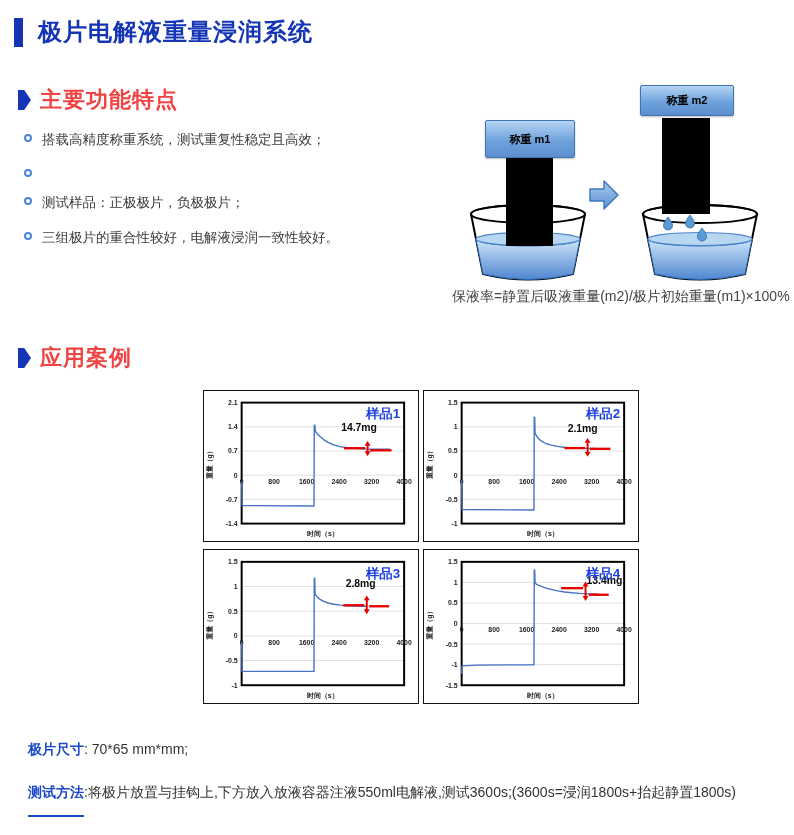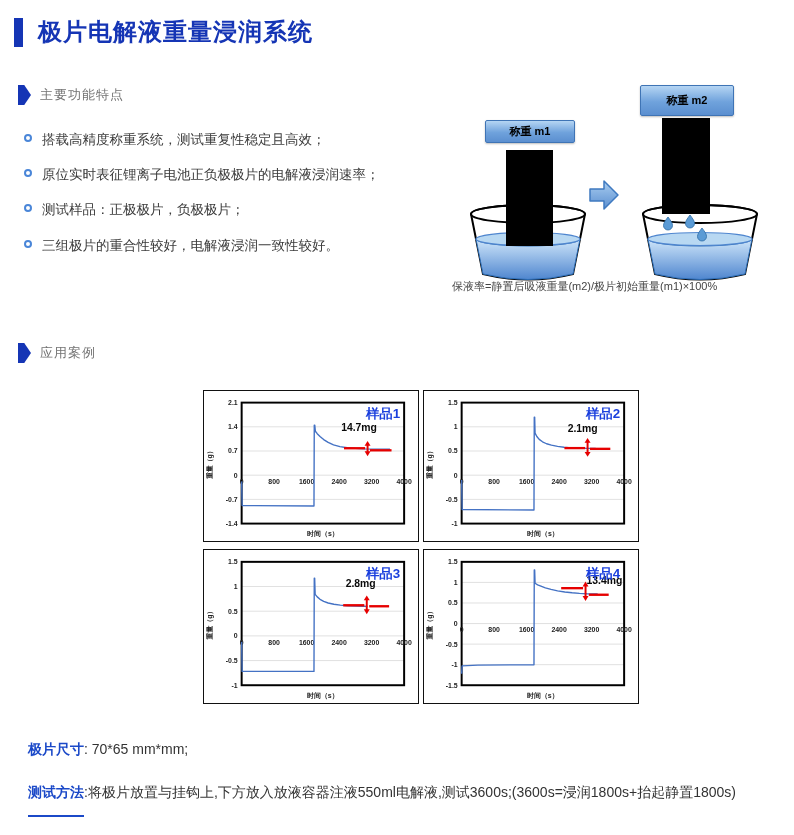--- a/index.html
+++ b/index.html
@@ -11,39 +11,39 @@
   .title-block { position:absolute; left:14px; top:16px; display:flex; align-items:center; }
   .title-bar { width:9px; height:29px; background:#1535b5; margin-right:15px; }
   h1.page-title { font-size:24px; font-weight:700; color:#1535b5; letter-spacing:1px; }
 
   
   .section-head { position:absolute; display:flex; align-items:center; }
   .sh-features { left:18px; top:85px; }
   .sh-cases { left:18px; top:343px;justify-content:flex-end; }
   .flag-marker { width:13px; height:20px; background:#1535b5; margin-right:9px;
                  clip-path:polygon(0 0,48% 0,100% 50%,48% 100%,0 100%); }
-  .section-head span { font-size:13px; font-weight:400; color:#737373; letter-spacing:1px; }
+  .section-head span { font-size:22px; font-weight:700; color:#ef4444; letter-spacing:1px; }
 
   
   .features { position:absolute; left:24px; top:131px; width:420px; list-style:none; }
   .features li { display:flex; margin-bottom:17px; font-size:13.5px; color:#3a3a3a; line-height:1.35; }
   .bullet-ring { flex:0 0 auto; width:8px; height:8px; border:2px solid #4a86d8; border-radius:50%;
                  margin:3px 10px 0 0; background:transparent; }
 
   
   .diagram { position:absolute; left:440px; top:75px; width:354px; height:235px; }
   .diagram svg { position:absolute; left:0; top:0; }
   .weigh-label { position:absolute; display:flex; align-items:center; justify-content:center;
                  font-size:11px; font-weight:700; color:#000; border:1.5px solid #3f74b5; border-radius:2px;
                  background:linear-gradient(#b5d5f3, #6fa2dc 55%, #5b8fd0);
                  box-shadow:0 1px 2px rgba(0,0,0,.25); }
-  .label-m1 { left:45px; top:45px; width:90px; height:23px; }
+  .label-m1 { left:45px; top:45px; width:90px; height:38px; }
   .label-m2 { left:200px; top:10px; width:94px; height:31px; }
-  .diagram-caption { position:absolute; left:12px; top:204px; width:342px;
-                     font-size:11px; color:#444; white-space:nowrap; }
+  .diagram-caption { position:absolute; left:12px; top:213px; width:342px;
+                     font-size:14px; color:#444; white-space:nowrap; }
 
   
   .chart-grid { position:absolute; left:203px; top:390px; width:436px;
                 display:grid; grid-template-columns:216px 216px; grid-template-rows:152px 155px;
                 column-gap:4px; row-gap:7px; }
   .chart-panel { border:1.5px solid #111; background:#fff; }
   .chart-panel svg { display:block; width:100%; height:100%; }
   .tick   { font:600 7px "Liberation Sans","DejaVu Sans",sans-serif; fill:#222; }
   .axis   { font:600 7px "Liberation Sans","DejaVu Sans",sans-serif; fill:#222; }
   .ann    { font:700 10.5px "Liberation Sans","DejaVu Sans",sans-serif; fill:#0a0a0a; }
@@ -71,21 +71,20 @@
     <span>主要功能特点</span>
   </div>
 
   <ul class="features">
     <li>
       <span class="bullet-ring"></span>
       <span>搭载高精度称重系统，测试重复性稳定且高效；</span>
     </li>
     <li>
       <span class="bullet-ring"></span>
-      <span>原位实时表征锂离子电池正负极极片的电解液浸润速率；</span>
     </li>
     <li>
       <span class="bullet-ring"></span>
       <span>测试样品：正极极片，负极极片；</span>
     </li>
     <li>
       <span class="bullet-ring"></span>
       <span>三组极片的重合性较好，电解液浸润一致性较好。</span>
     </li>
   </ul>

